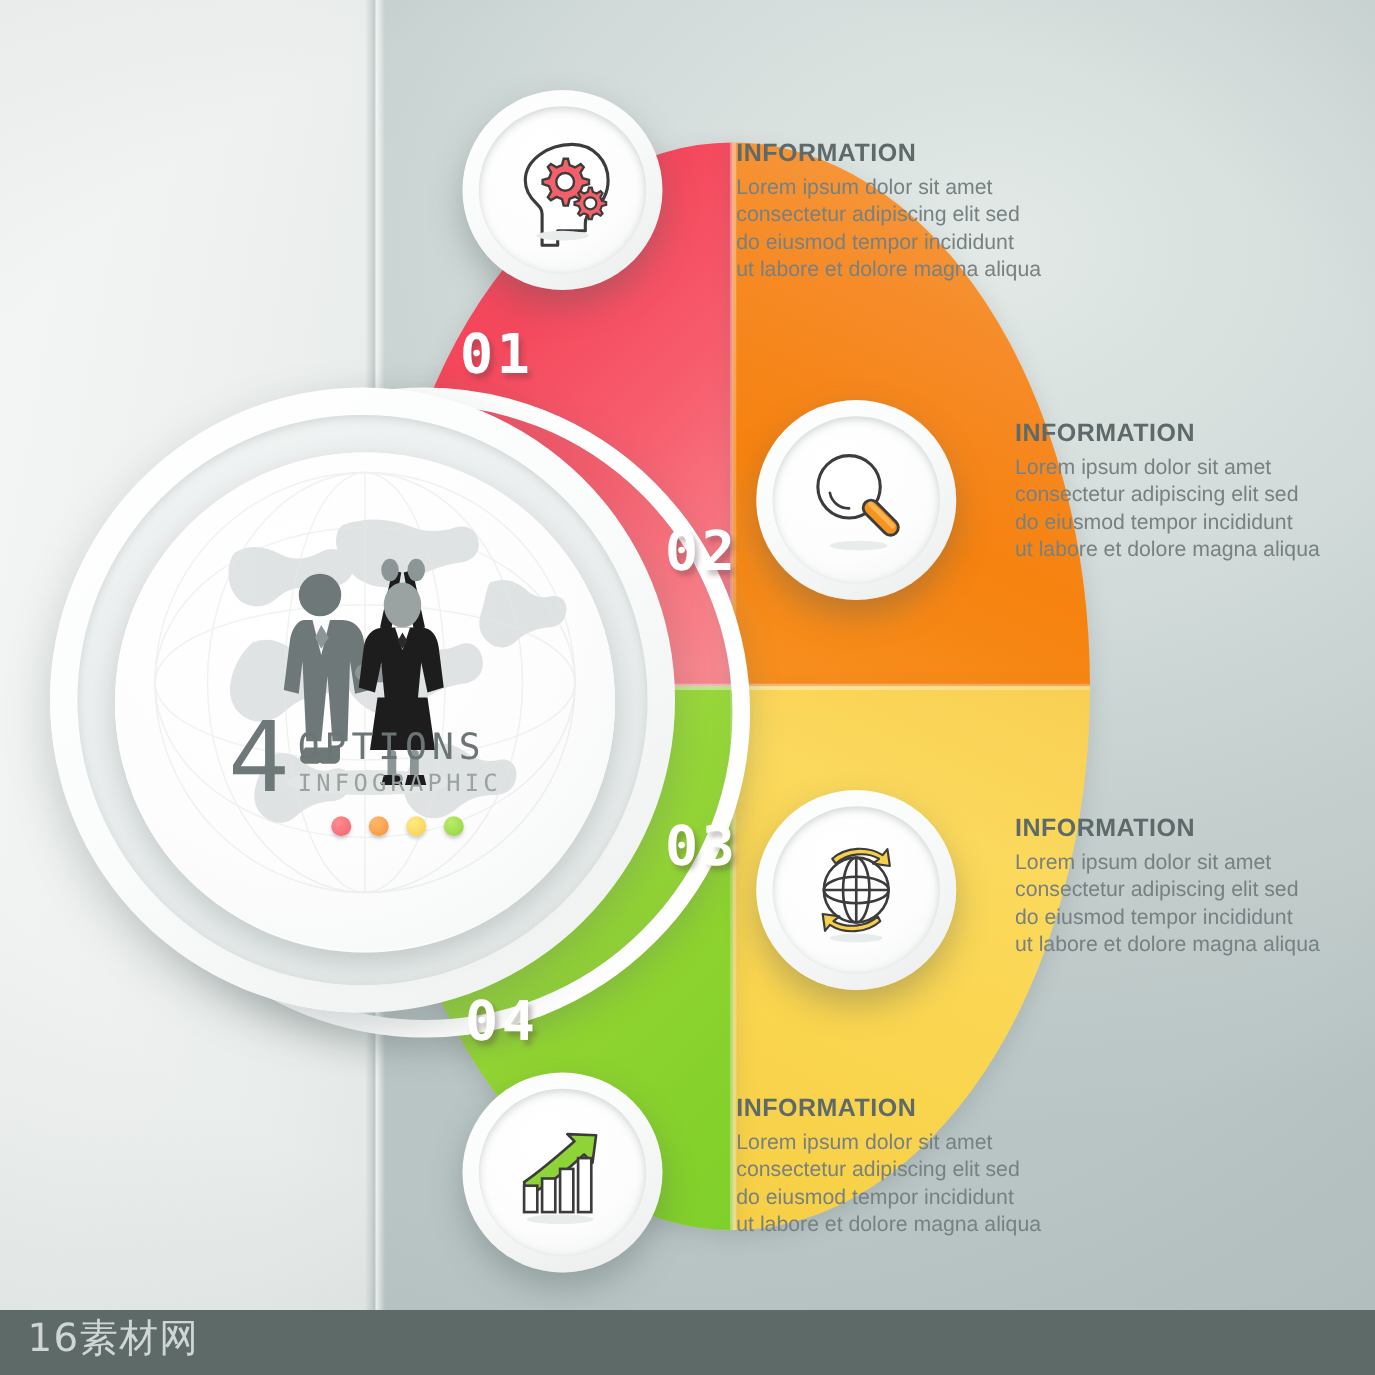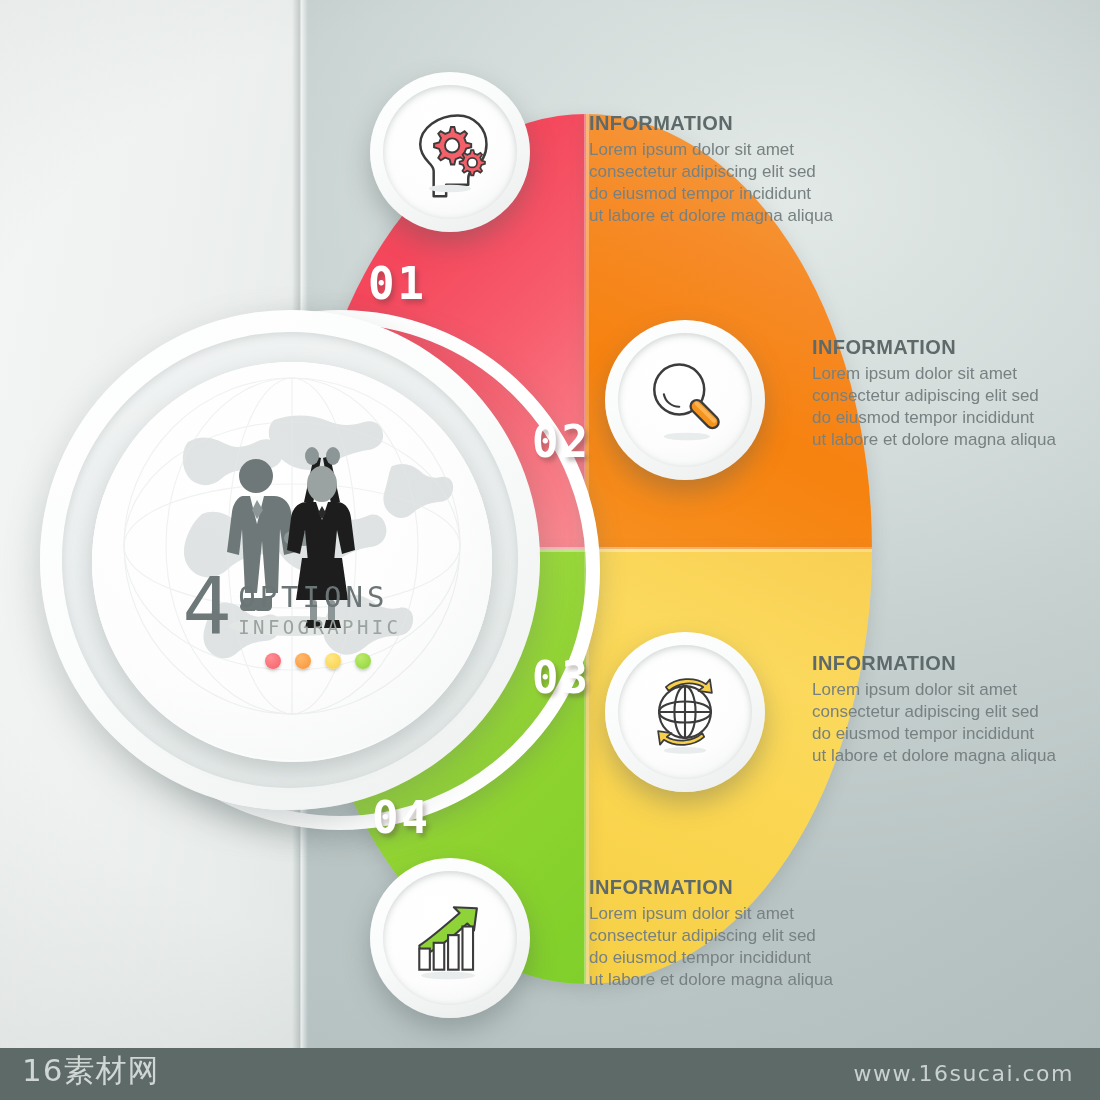--- a/index.html
+++ b/index.html
@@ -373,15 +373,14 @@
       <span>consectetur adipiscing elit sed</span><br>
       <span>do eiusmod tempor incididunt</span><br>
       <span>ut labore et dolore magna aliqua</span>
     </p>
   </div>
 
   <div class="bg-vign"></div>
 
   <div class="footer-bar"></div>
   <div class="wm-left">16素材网</div>
-  <div class="wm-right">www.16sucai.com</div>
 
 </div>
 
 </body></html>

